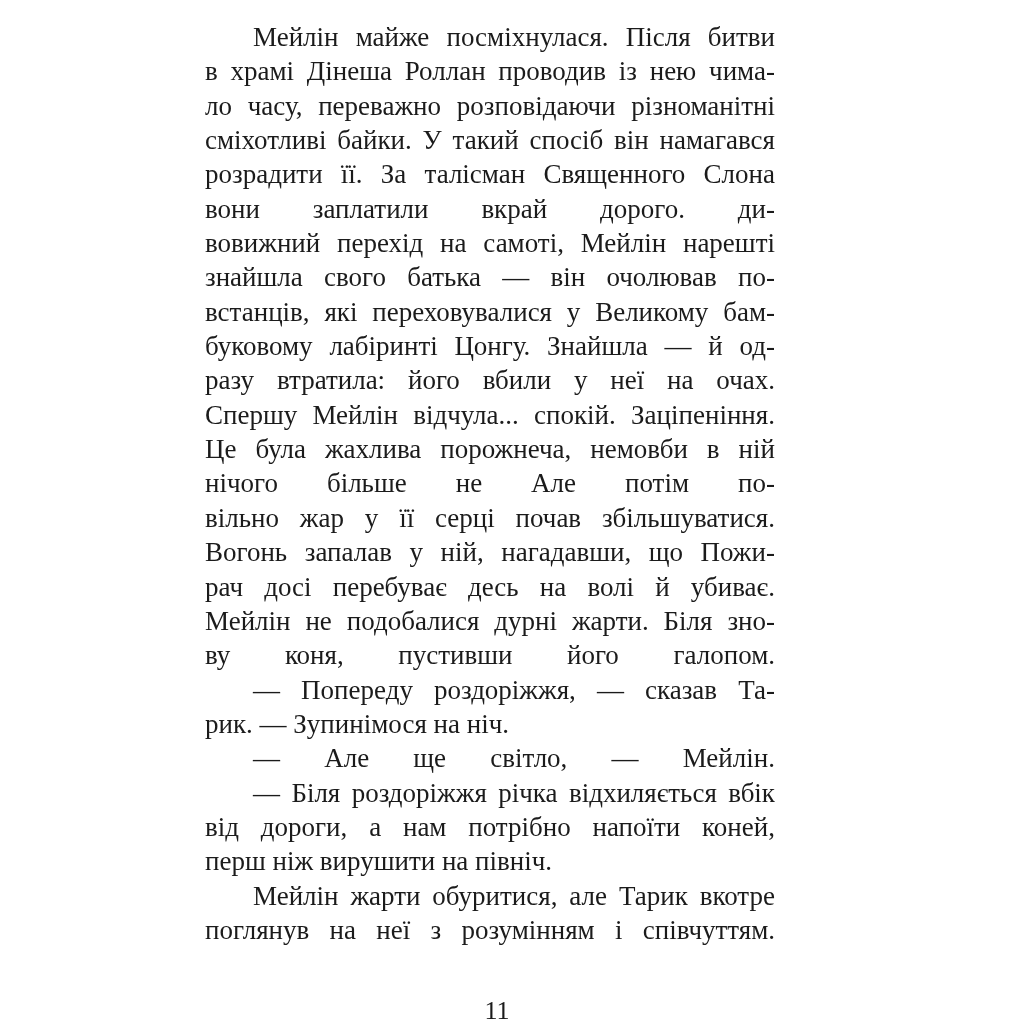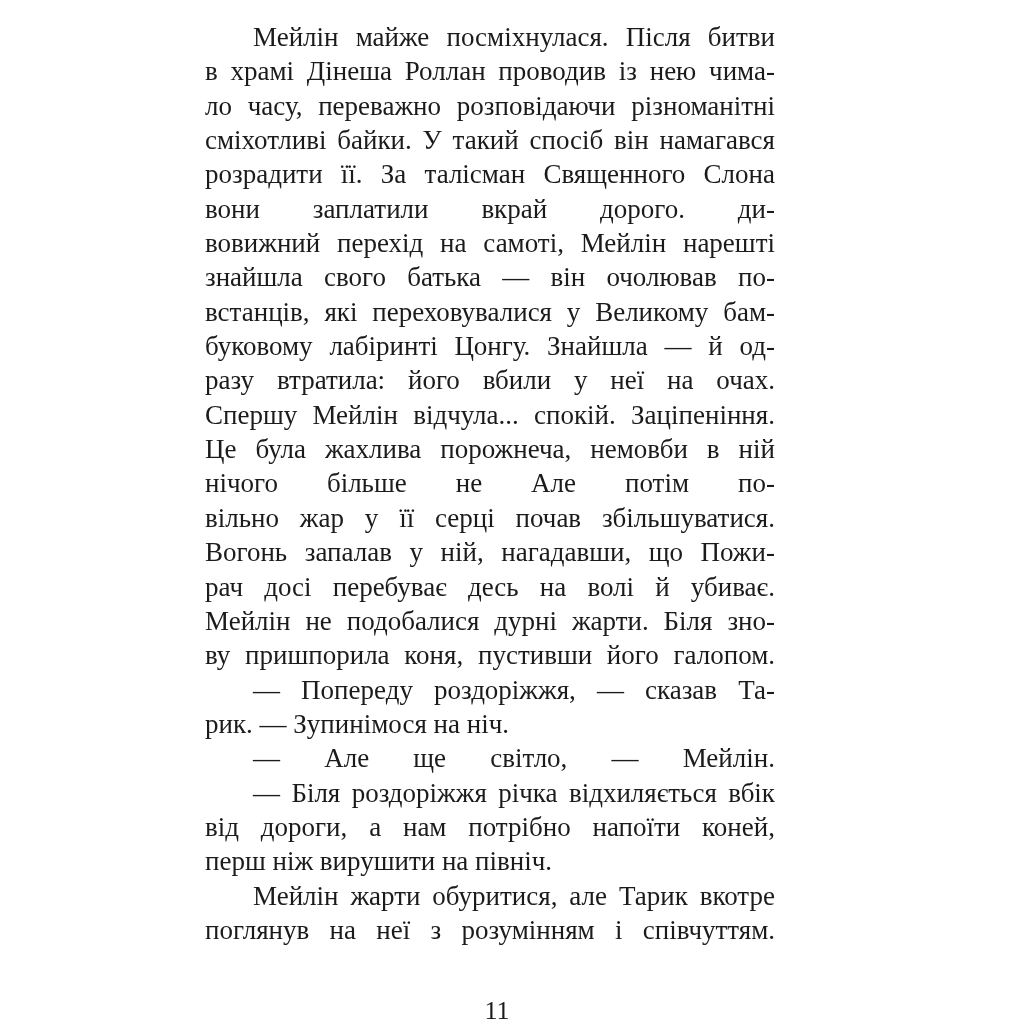--- a/index.html
+++ b/index.html
@@ -187,21 +187,20 @@
         <span>Мейлін</span>
         <span>не</span>
         <span>подобалися</span>
         <span>дурні</span>
         <span>жарти.</span>
         <span>Біля</span>
         <span>зно-</span>
       </div>
       <div class="line justify">
         <span>ву</span>
-        <span>пришпорила</span>
         <span>коня,</span>
         <span>пустивши</span>
         <span>його</span>
         <span>галопом.</span>
       </div>
       <div class="line indent justify">
         <span>—</span>
         <span>Попереду</span>
         <span>роздоріжжя,</span>
         <span>—</span>

